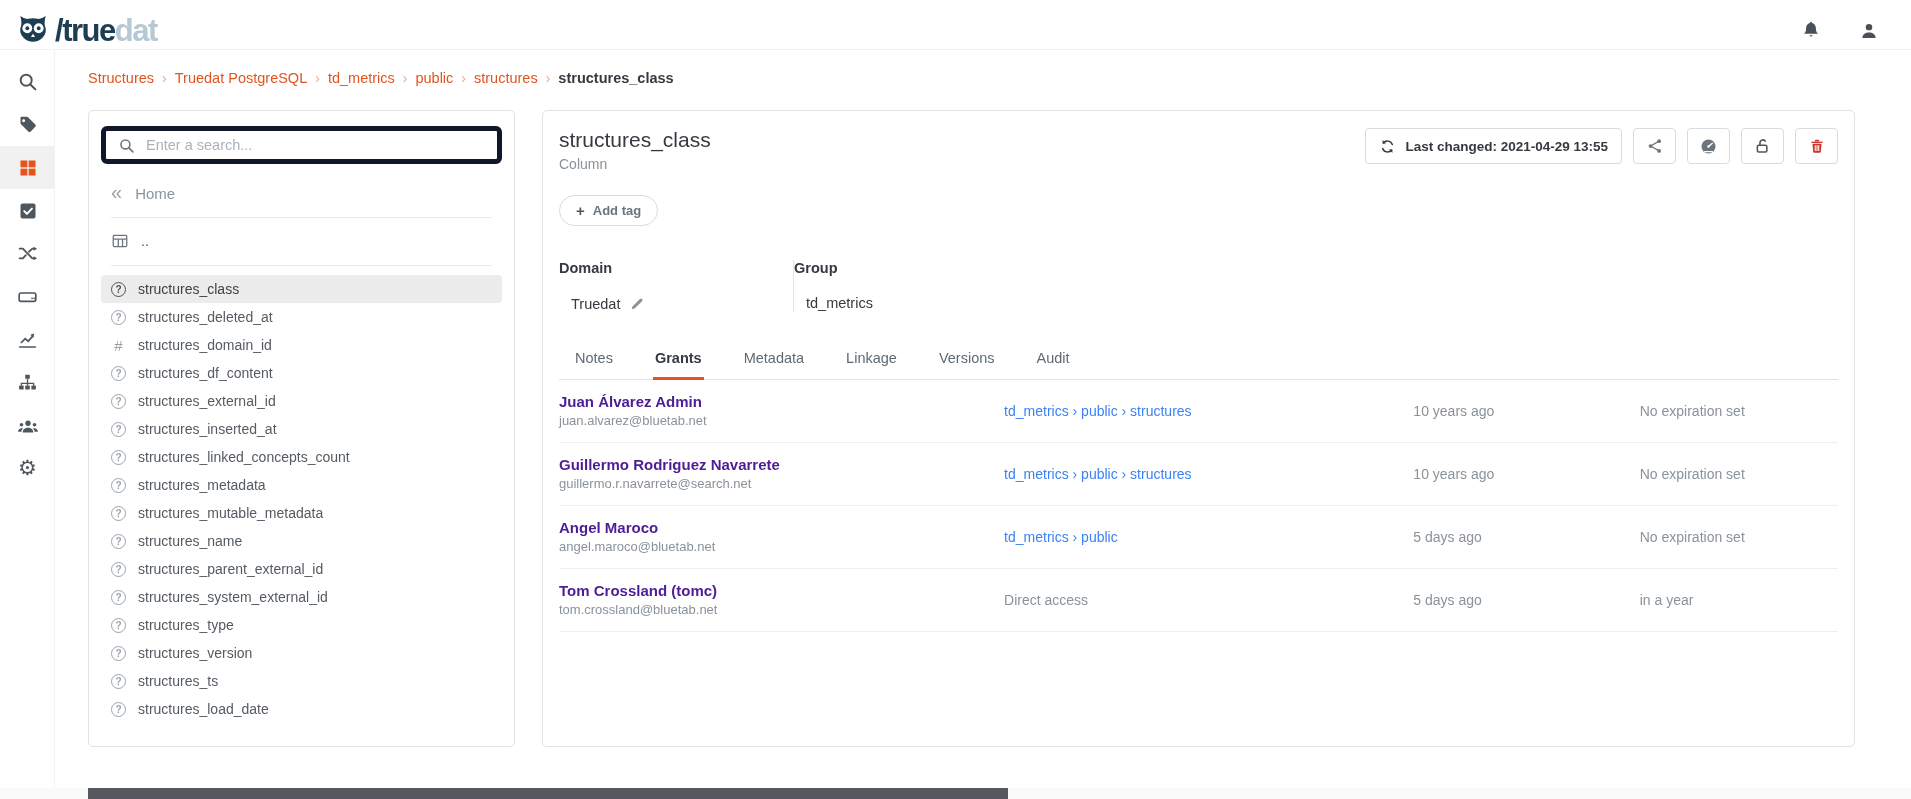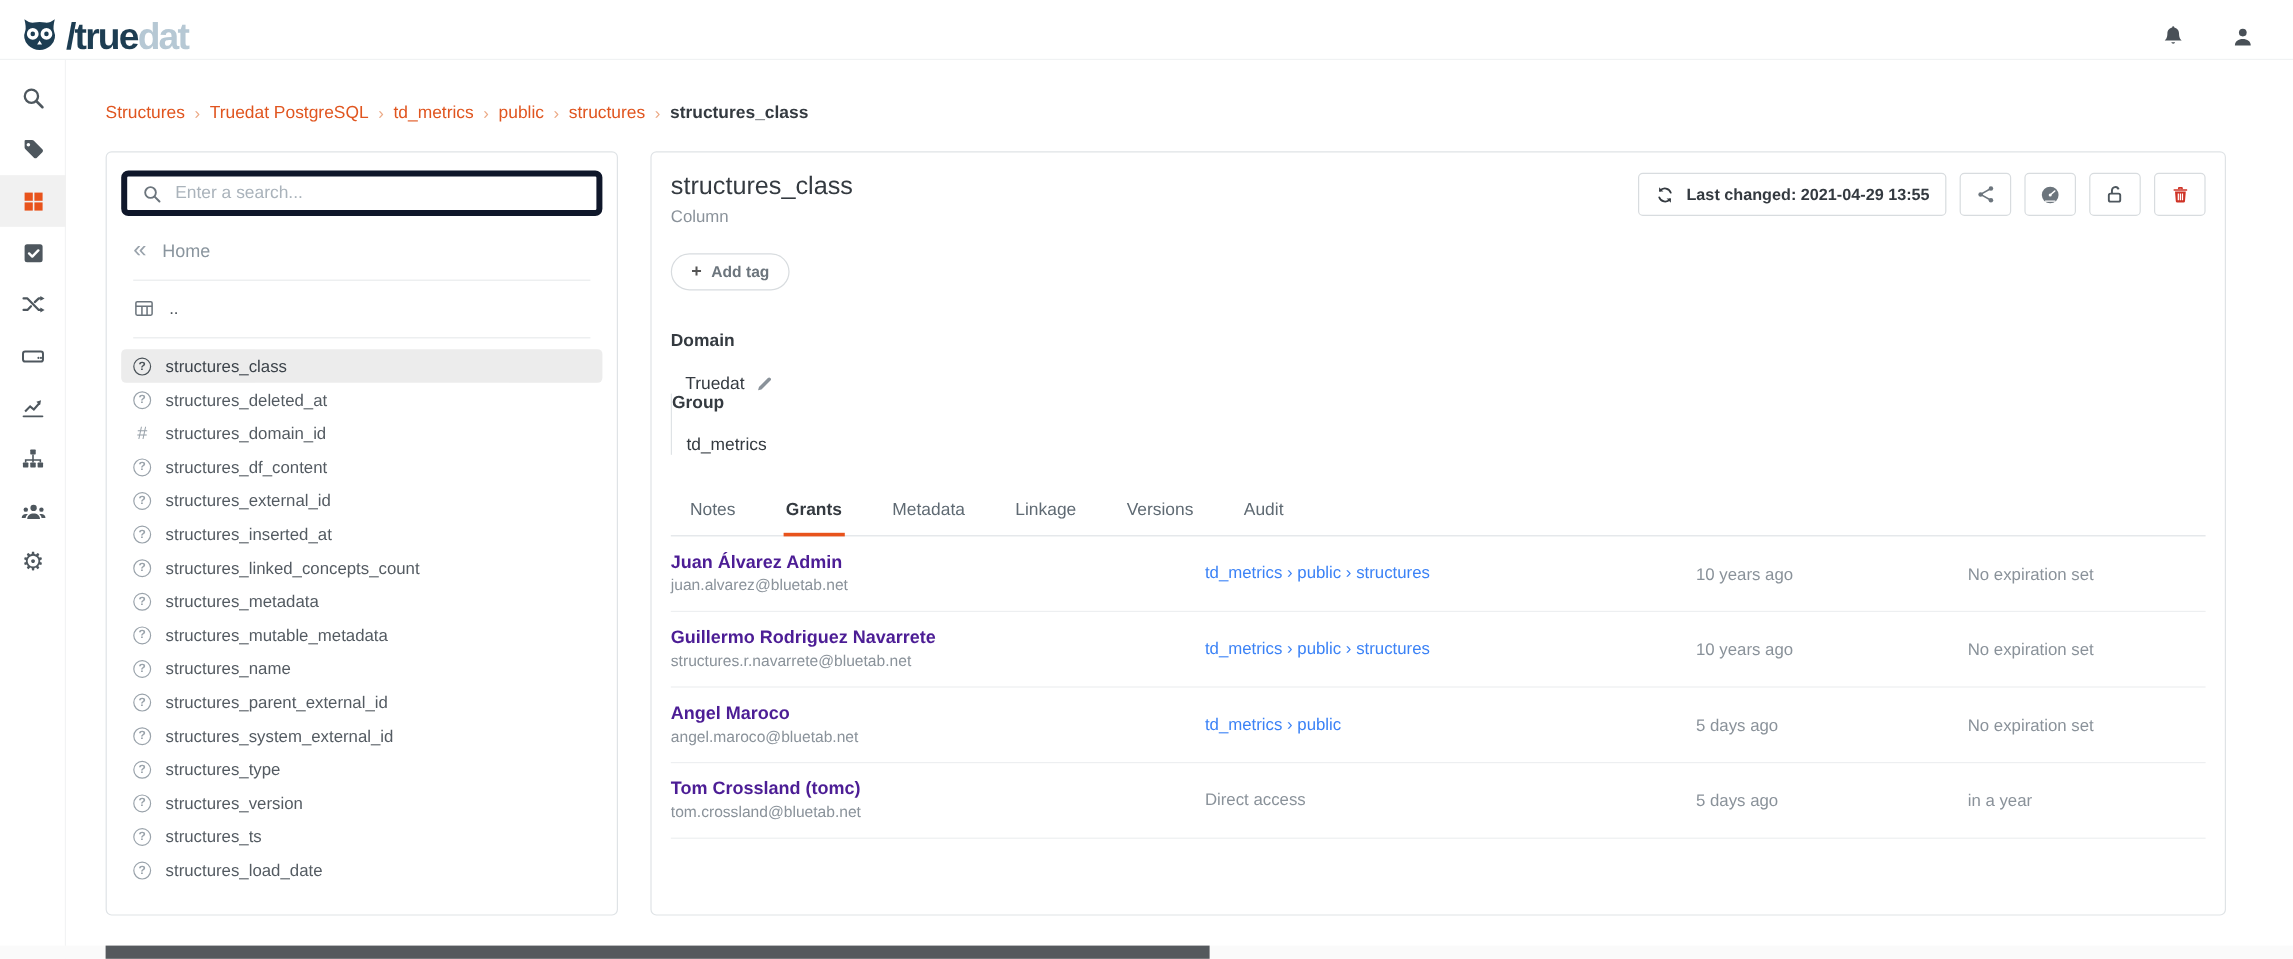--- a/index.html
+++ b/index.html
@@ -20,21 +20,21 @@
   
   .app { display: flex; height: 749px; }
   .rail { width: 55px; border-right: 1px solid #f2f3f4; padding-top: 10px; flex: none; }
   .rail-item { width: 55px; height: 43px; display: flex; align-items: center; justify-content: center; cursor: pointer; }
   .rail-item.active { background: #f1f1f1; }
   .gear-glyph { font-size: 21px; color: #4e575e; line-height: 1; font-family: "DejaVu Sans", sans-serif; }
 
   .content { flex: 1; padding: 0 56px 0 33px; }
 
   
-  .breadcrumb { margin-top: 36px; font-size: 14.5px; display: flex; align-items: center; flex-wrap: wrap; }
+  .breadcrumb { margin-top: 20px; font-size: 14.5px; display: flex; align-items: center; flex-wrap: wrap; }
   .crumb { color: #e0551f; text-decoration: none; cursor: pointer; }
   .crumb-sep { color: #ecaa86; margin: 0 8px; font-size: 14px; }
   .crumb-current { color: #343a40; font-weight: bold; }
 
   .panels { display: flex; gap: 27px; margin-top: 24px; height: 637px; }
 
   
   .left-panel { width: 427px; flex: none; border: 1px solid #dfe3e6; border-radius: 5px;
     padding: 15px 12px; overflow: hidden; }
   .search-box { border: 5px solid #0f172a; border-radius: 6px; height: 38px; display: flex;
@@ -67,21 +67,21 @@
   .actions { display: flex; gap: 11px; border-radius: 15px; }
   .btn { height: 36px; border: 1px solid #d8dcdf; border-radius: 4px; background: #fff;
     display: flex; align-items: center; justify-content: center; cursor: pointer; font-family: inherit; }
   .btn-last { padding: 0 13px; gap: 9px; font-size: 13.5px; font-weight: bold; color: #343a40; }
   .btn-icon { width: 43px; flex: none; }
   .add-tag { margin-top: 23px; display: inline-flex; align-items: center; gap: 8px;
     border: 1px solid #d8dcdf; border-radius: 17px; padding: 7px 16px; font-size: 13px;
     color: #6c757d; font-weight: 600; background: #fff; cursor: pointer; font-family: inherit; }
   .plus-glyph { font-weight: bold; font-size: 15px; color: #555; line-height: 1; }
 
-  .dg { display: flex; margin-top: 34px; flex-direction: column; }
+  .dg { display: flex; margin-top: 34px; }
   .dg-col1 { width: 234px; flex: none; }
   .dg-col2 { border-left: 1px solid #dfe3e6; padding-left: 0; }
   .dg-label { font-weight: bold; font-size: 14.5px; color: #343a40; }
   .dg-value { margin-top: 19px; padding-left: 12px; font-size: 14.5px; color: #343a40;
     display: flex; align-items: center; gap: 9px; }
   .edit-pencil { cursor: pointer; display: inline-flex; }
 
   .tabs { margin-top: 30px; display: flex; border-bottom: 1px solid #dfe3e6; padding-left: 14px; }
   .tab { margin-right: 38px; padding: 8px 2px 11px; font-size: 14.5px; color: #5f6a73;
     background: none; border: none; border-bottom: 3px solid transparent; margin-bottom: -1px;
@@ -474,21 +474,21 @@
               <div class="c2">
                 <a class="structure-link">td_metrics › public › structures</a>
               </div>
               <div class="c3 cell-gray">10 years ago</div>
               <div class="c4 cell-gray">No expiration set</div>
             </div>
 
             <div class="gt-row">
               <div class="c1">
                 <div class="acct-name">Guillermo Rodriguez Navarrete</div>
-                <div class="acct-email">structures.r.navarrete@bluetab.net</div>
+                <div class="acct-email">guillermo.r.navarrete@search.net</div>
               </div>
               <div class="c2">
                 <a class="structure-link">td_metrics › public › structures</a>
               </div>
               <div class="c3 cell-gray">10 years ago</div>
               <div class="c4 cell-gray">No expiration set</div>
             </div>
 
             <div class="gt-row">
               <div class="c1">

